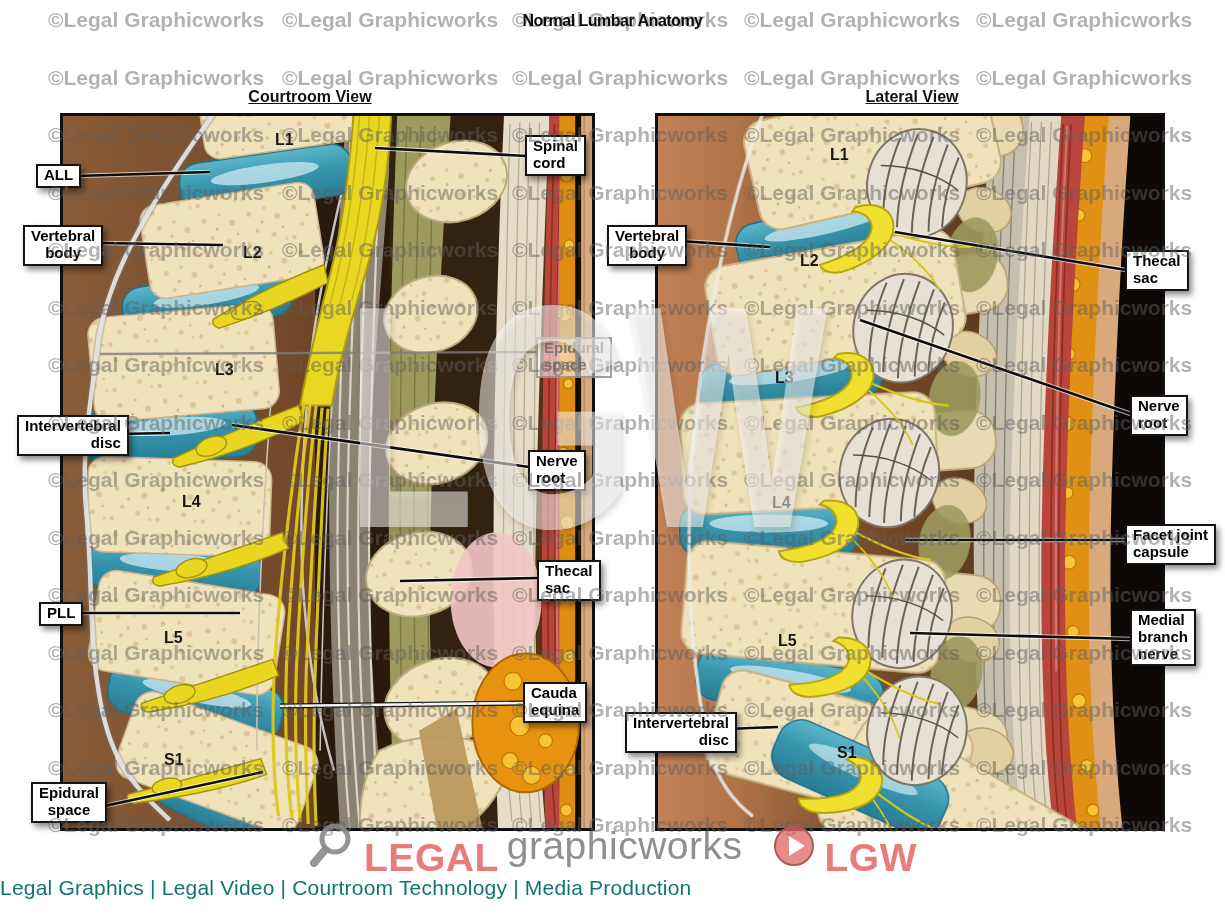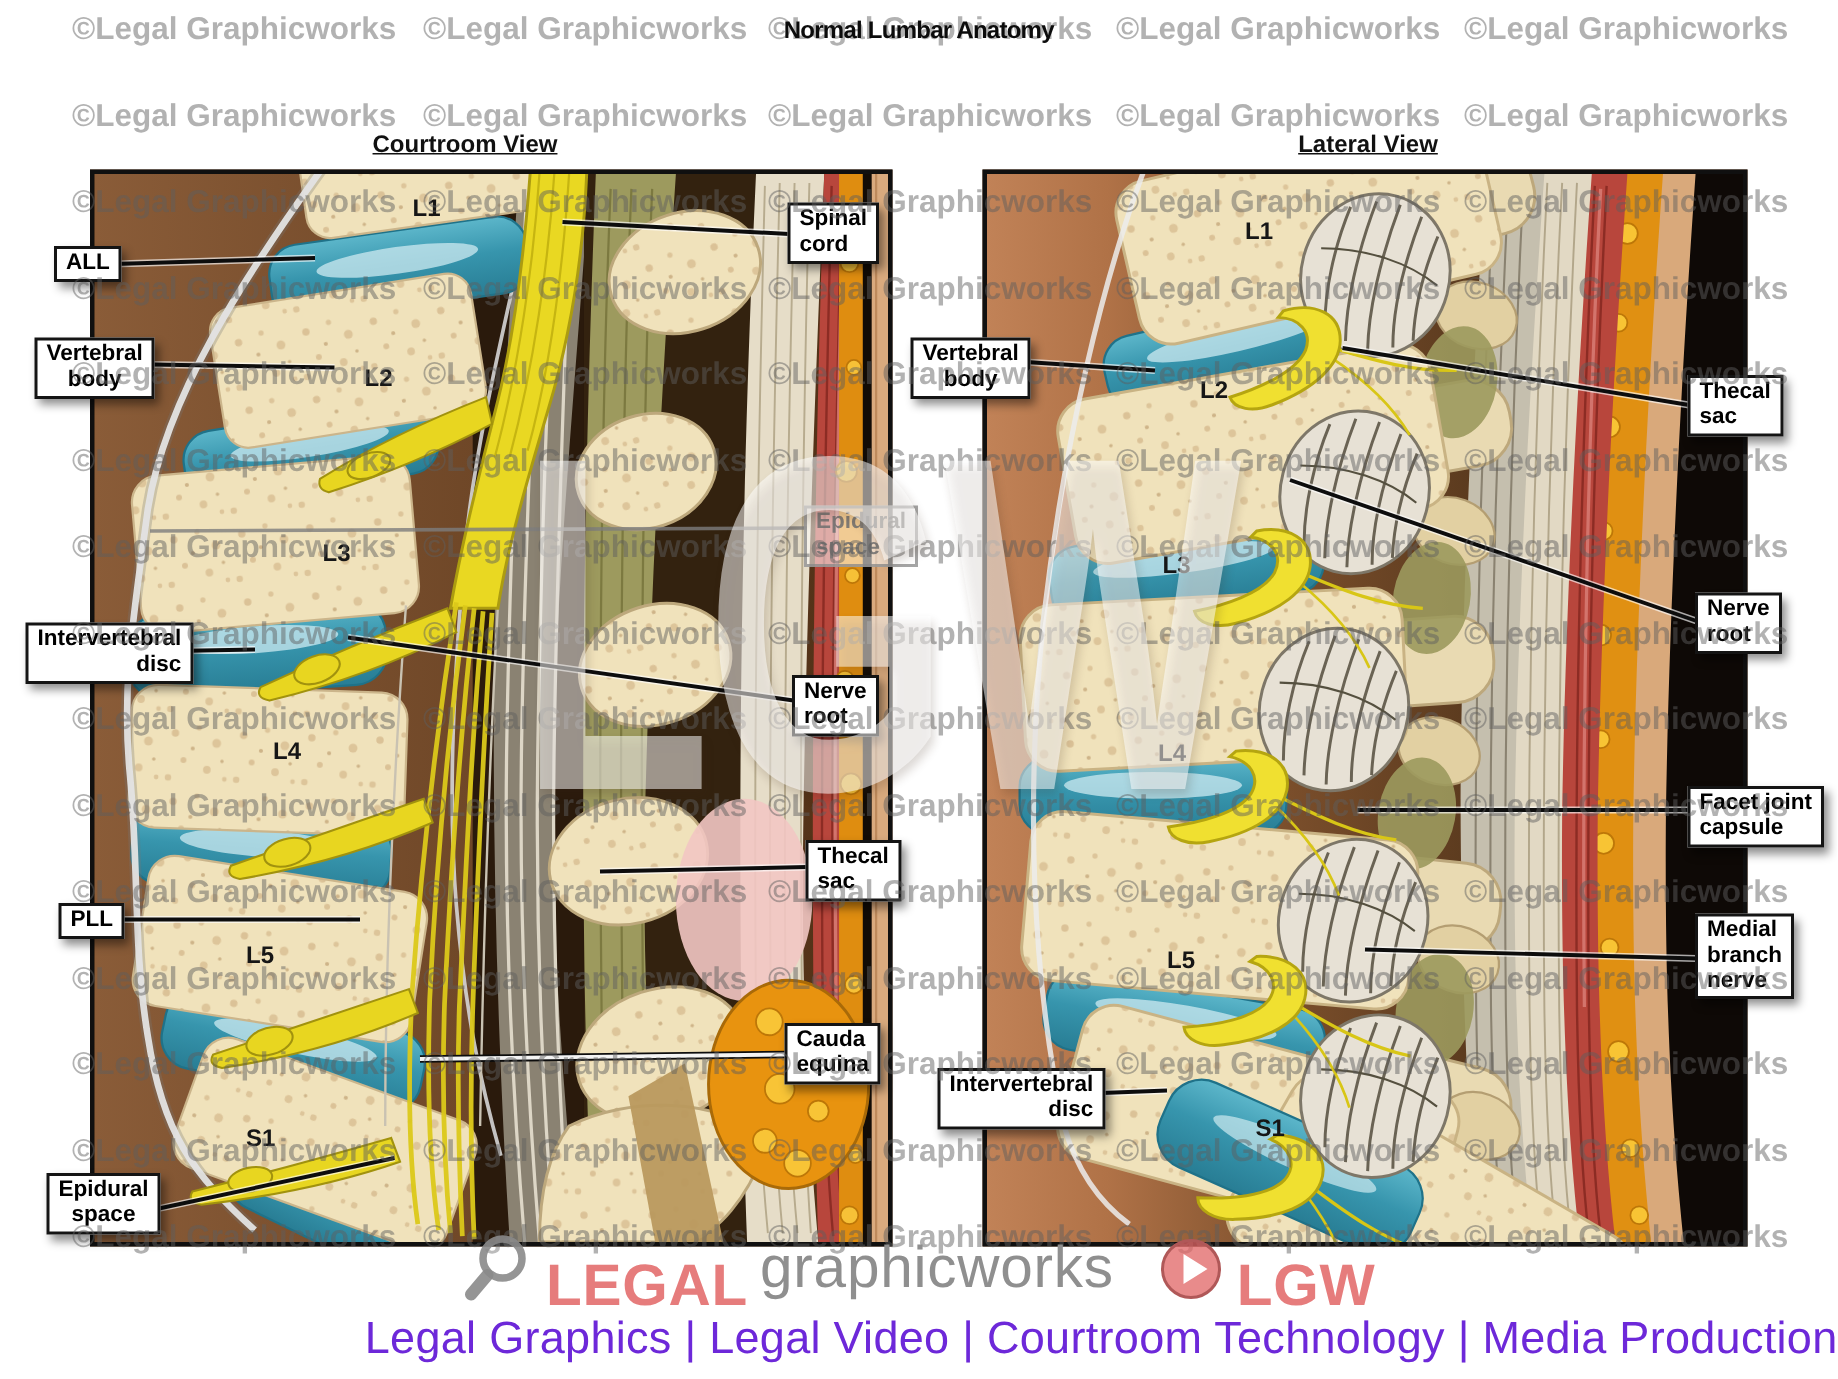--- a/index.html
+++ b/index.html
@@ -26,21 +26,21 @@
   .wm-tile{position:absolute;font-size:21px;font-weight:600;color:rgba(95,95,95,0.48);white-space:nowrap;}
   .wm-big{position:absolute;left:346px;top:258px;z-index:65;pointer-events:none;
     font-size:318px;font-weight:bold;line-height:1;letter-spacing:-6px;
     color:rgba(255,255,255,0.52);text-shadow:3px 4px 8px rgba(60,40,20,0.18);
     transform:scaleX(0.66);transform-origin:left top;}
   .footer{position:absolute;left:0;right:0;top:820px;z-index:70;}
   .brand-row{display:flex;align-items:center;justify-content:center;gap:8px;height:52px;}
   .brand-accent{font-size:39px;font-weight:bold;color:rgba(226,106,106,0.88);letter-spacing:0.5px;margin-top:23px;}
   .brand-rest{font-size:39px;color:#8f8f8f;letter-spacing:0.5px;}
   .brand-gap{width:14px;}
-  .tagline{margin-top:4px;text-align:right;font-size:30px;color:#6d28d9;letter-spacing:0.2px;}
+  .tagline{margin-top:4px;text-align:left;font-size:21px;color:#0f766e;letter-spacing:0.2px;}
 </style>
 </head>
 <body>
 
 <div class="stage">
 
   <svg width="0" height="0" style="position:absolute" aria-hidden="true">
     <defs>
       <pattern id="bone" patternUnits="userSpaceOnUse" width="46" height="46">
         <rect width="46" height="46" fill="#f0e2bb"></rect>

